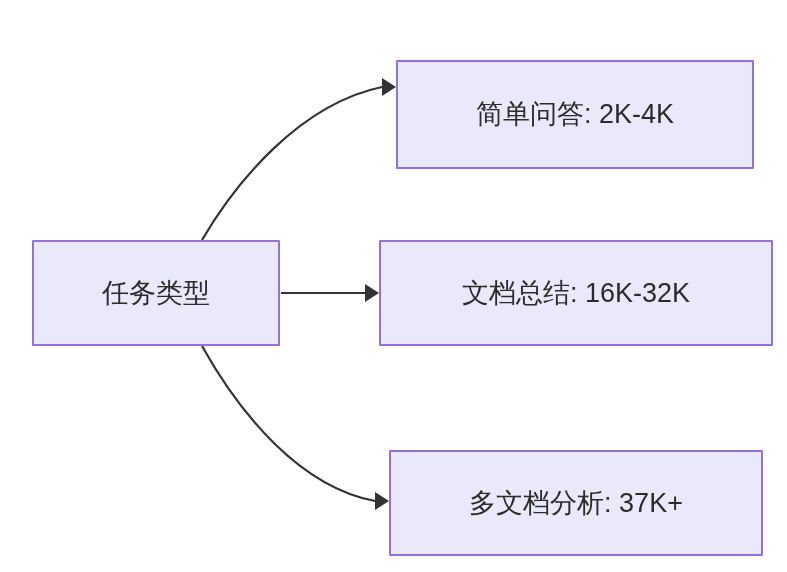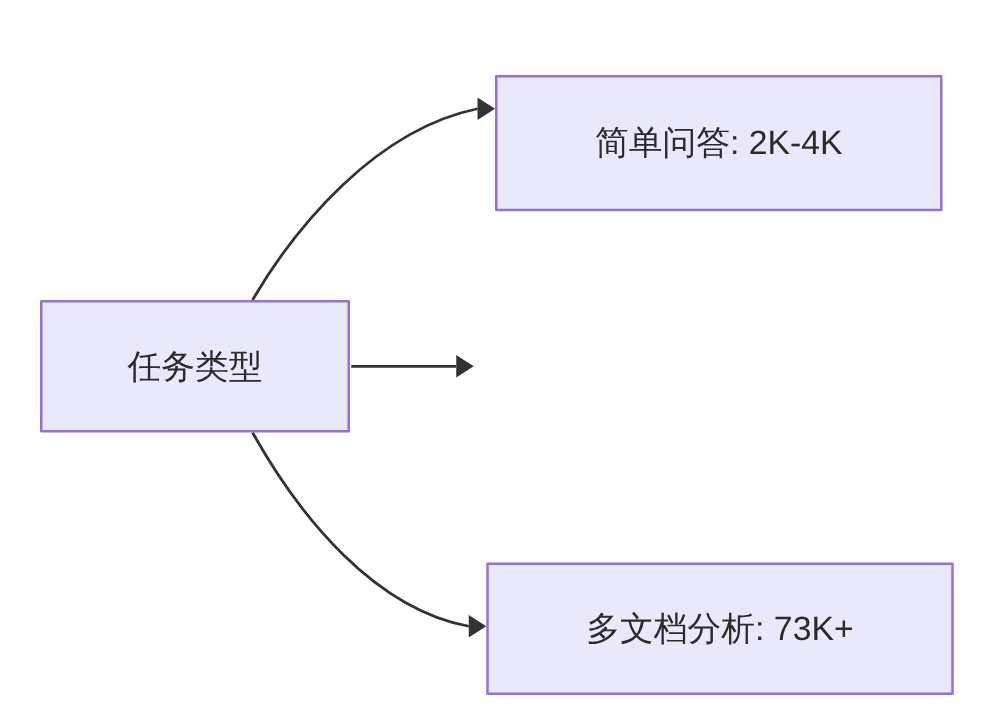--- a/index.html
+++ b/index.html
@@ -82,18 +82,21 @@
   </svg>
 
   <div class="node" id="node-root">
     <span class="node-label">任务类型</span>
   </div>
 
   <div class="node" id="node-simple-qa">
     <span class="node-label">简单问答: 2K-4K</span>
   </div>
 
+  <div class="node" id="node-doc-summary">
+    <span class="node-label">文档总结: 16K-32K</span>
+  </div>
 
   <div class="node" id="node-multi-doc">
-    <span class="node-label">多文档分析: 73K+</span>
+    <span class="node-label">多文档分析: 37K+</span>
   </div>
 
 </div>
 
 </body></html>

